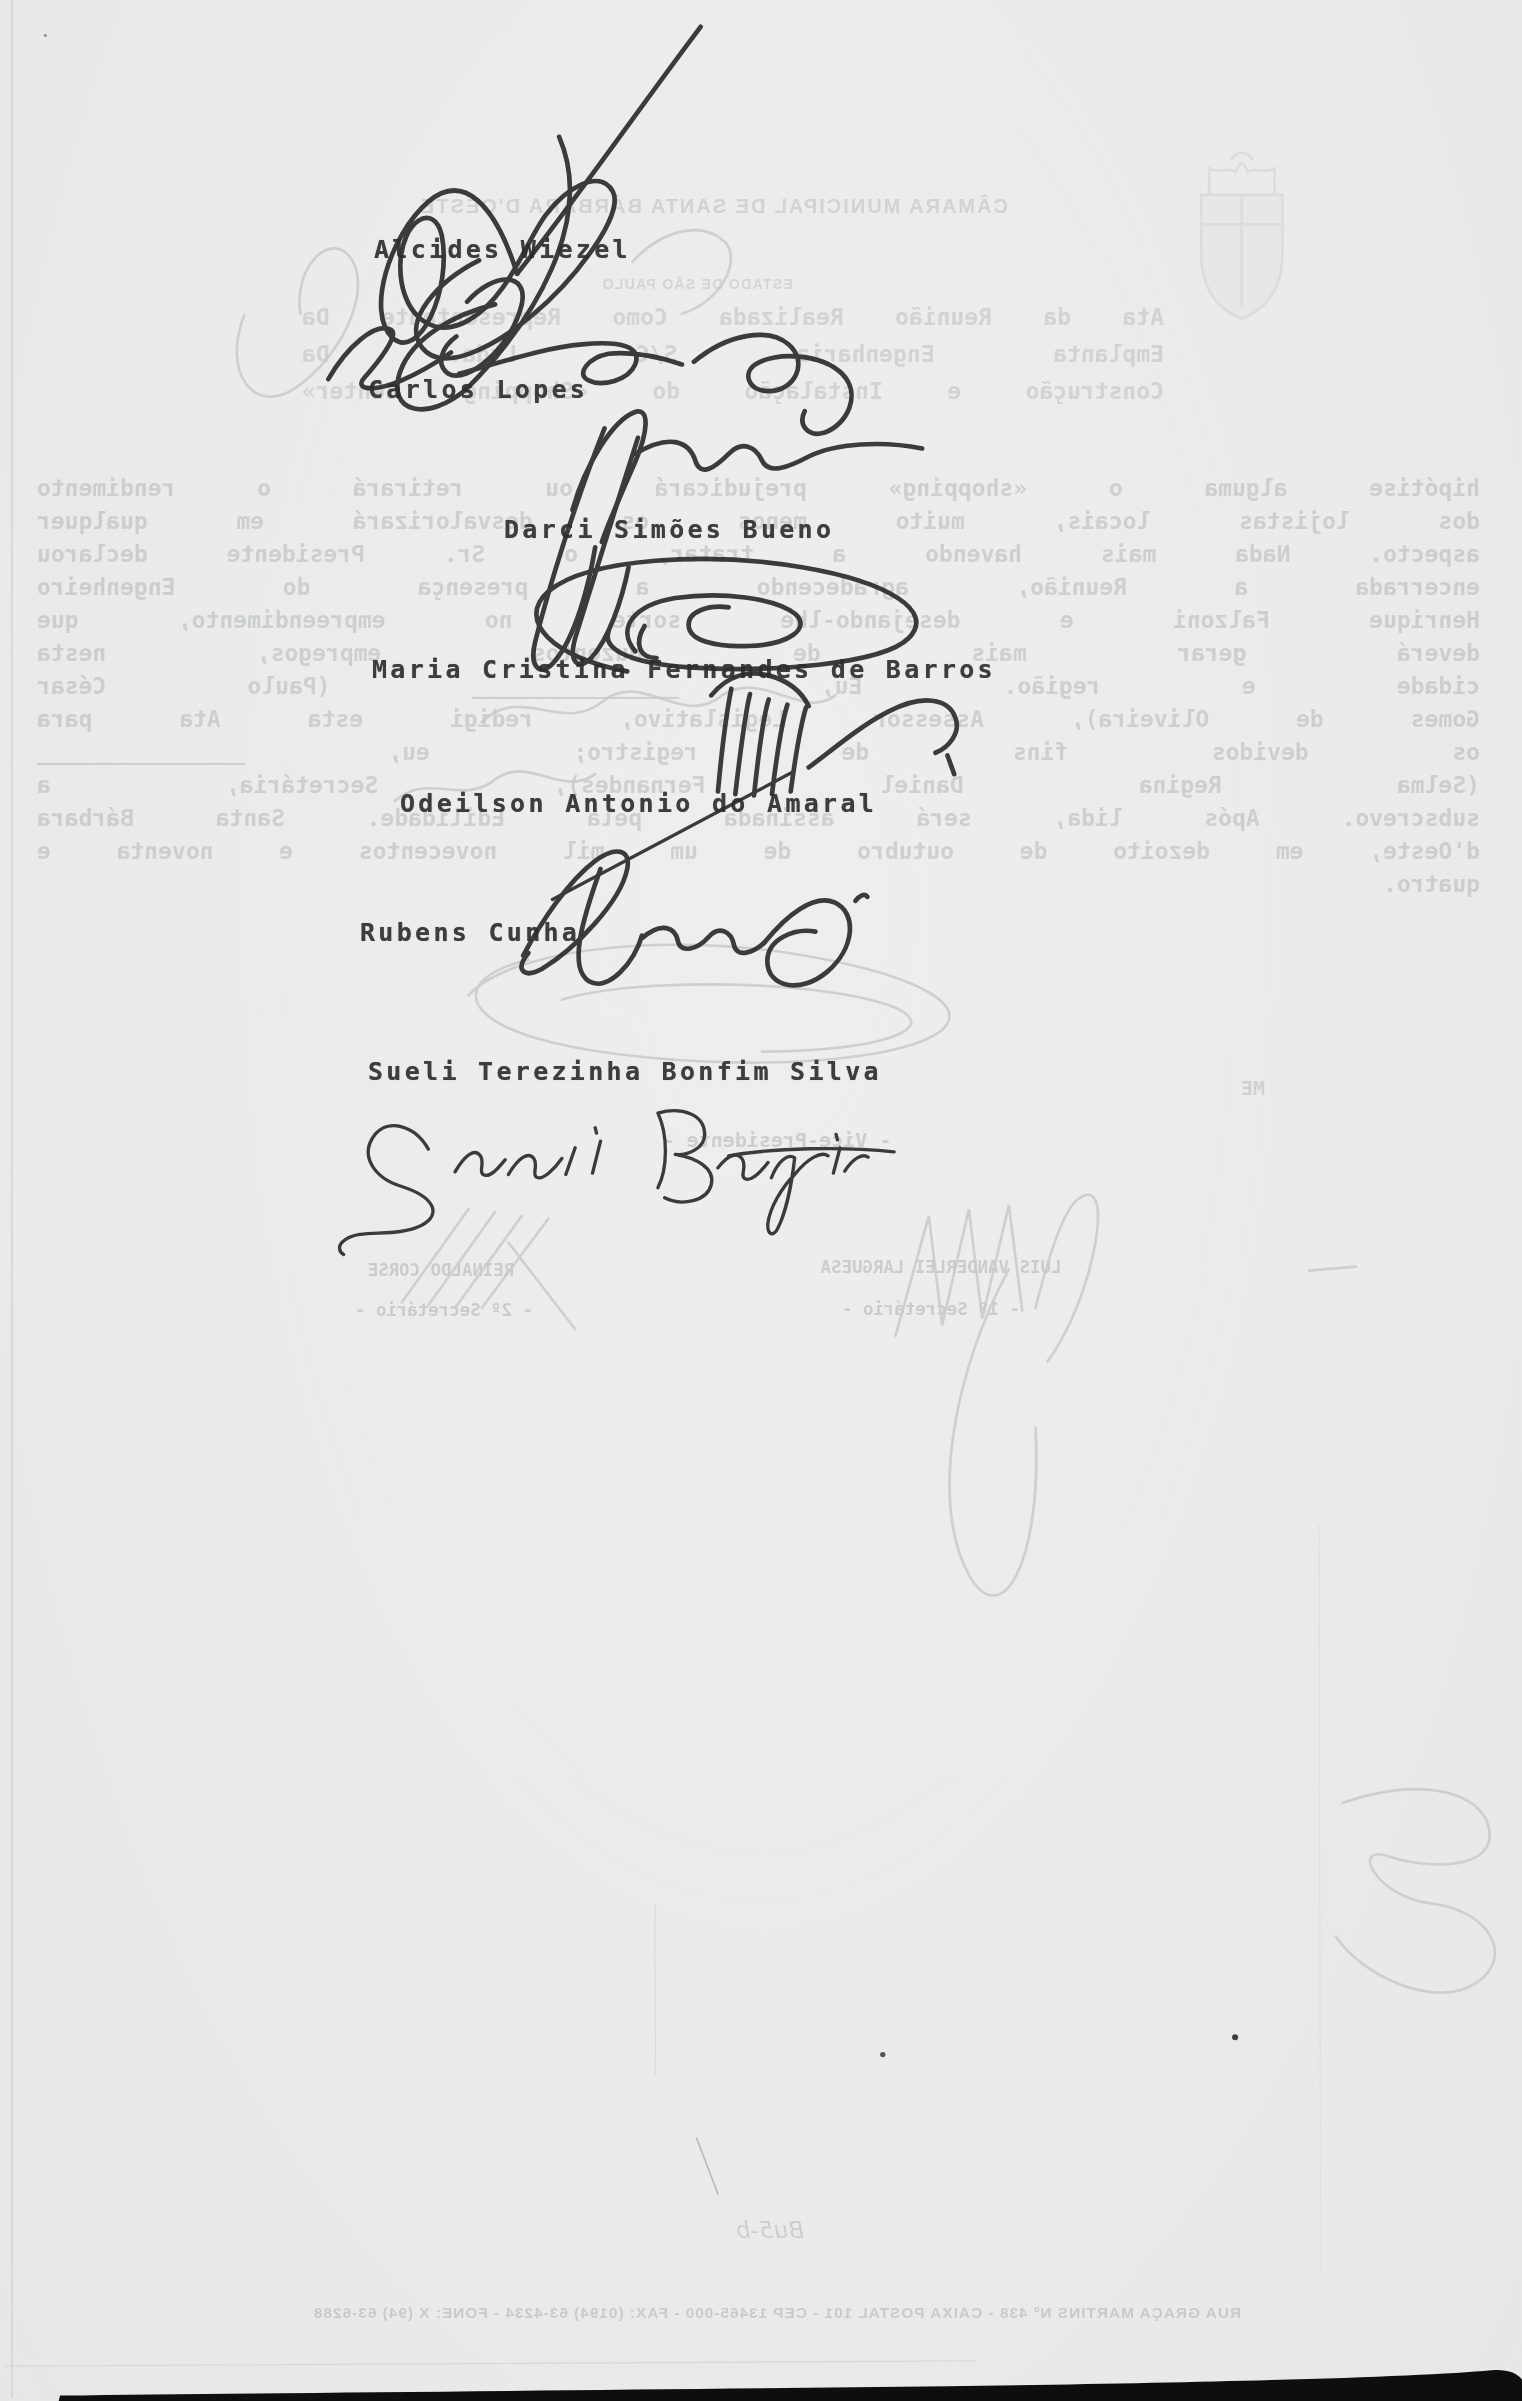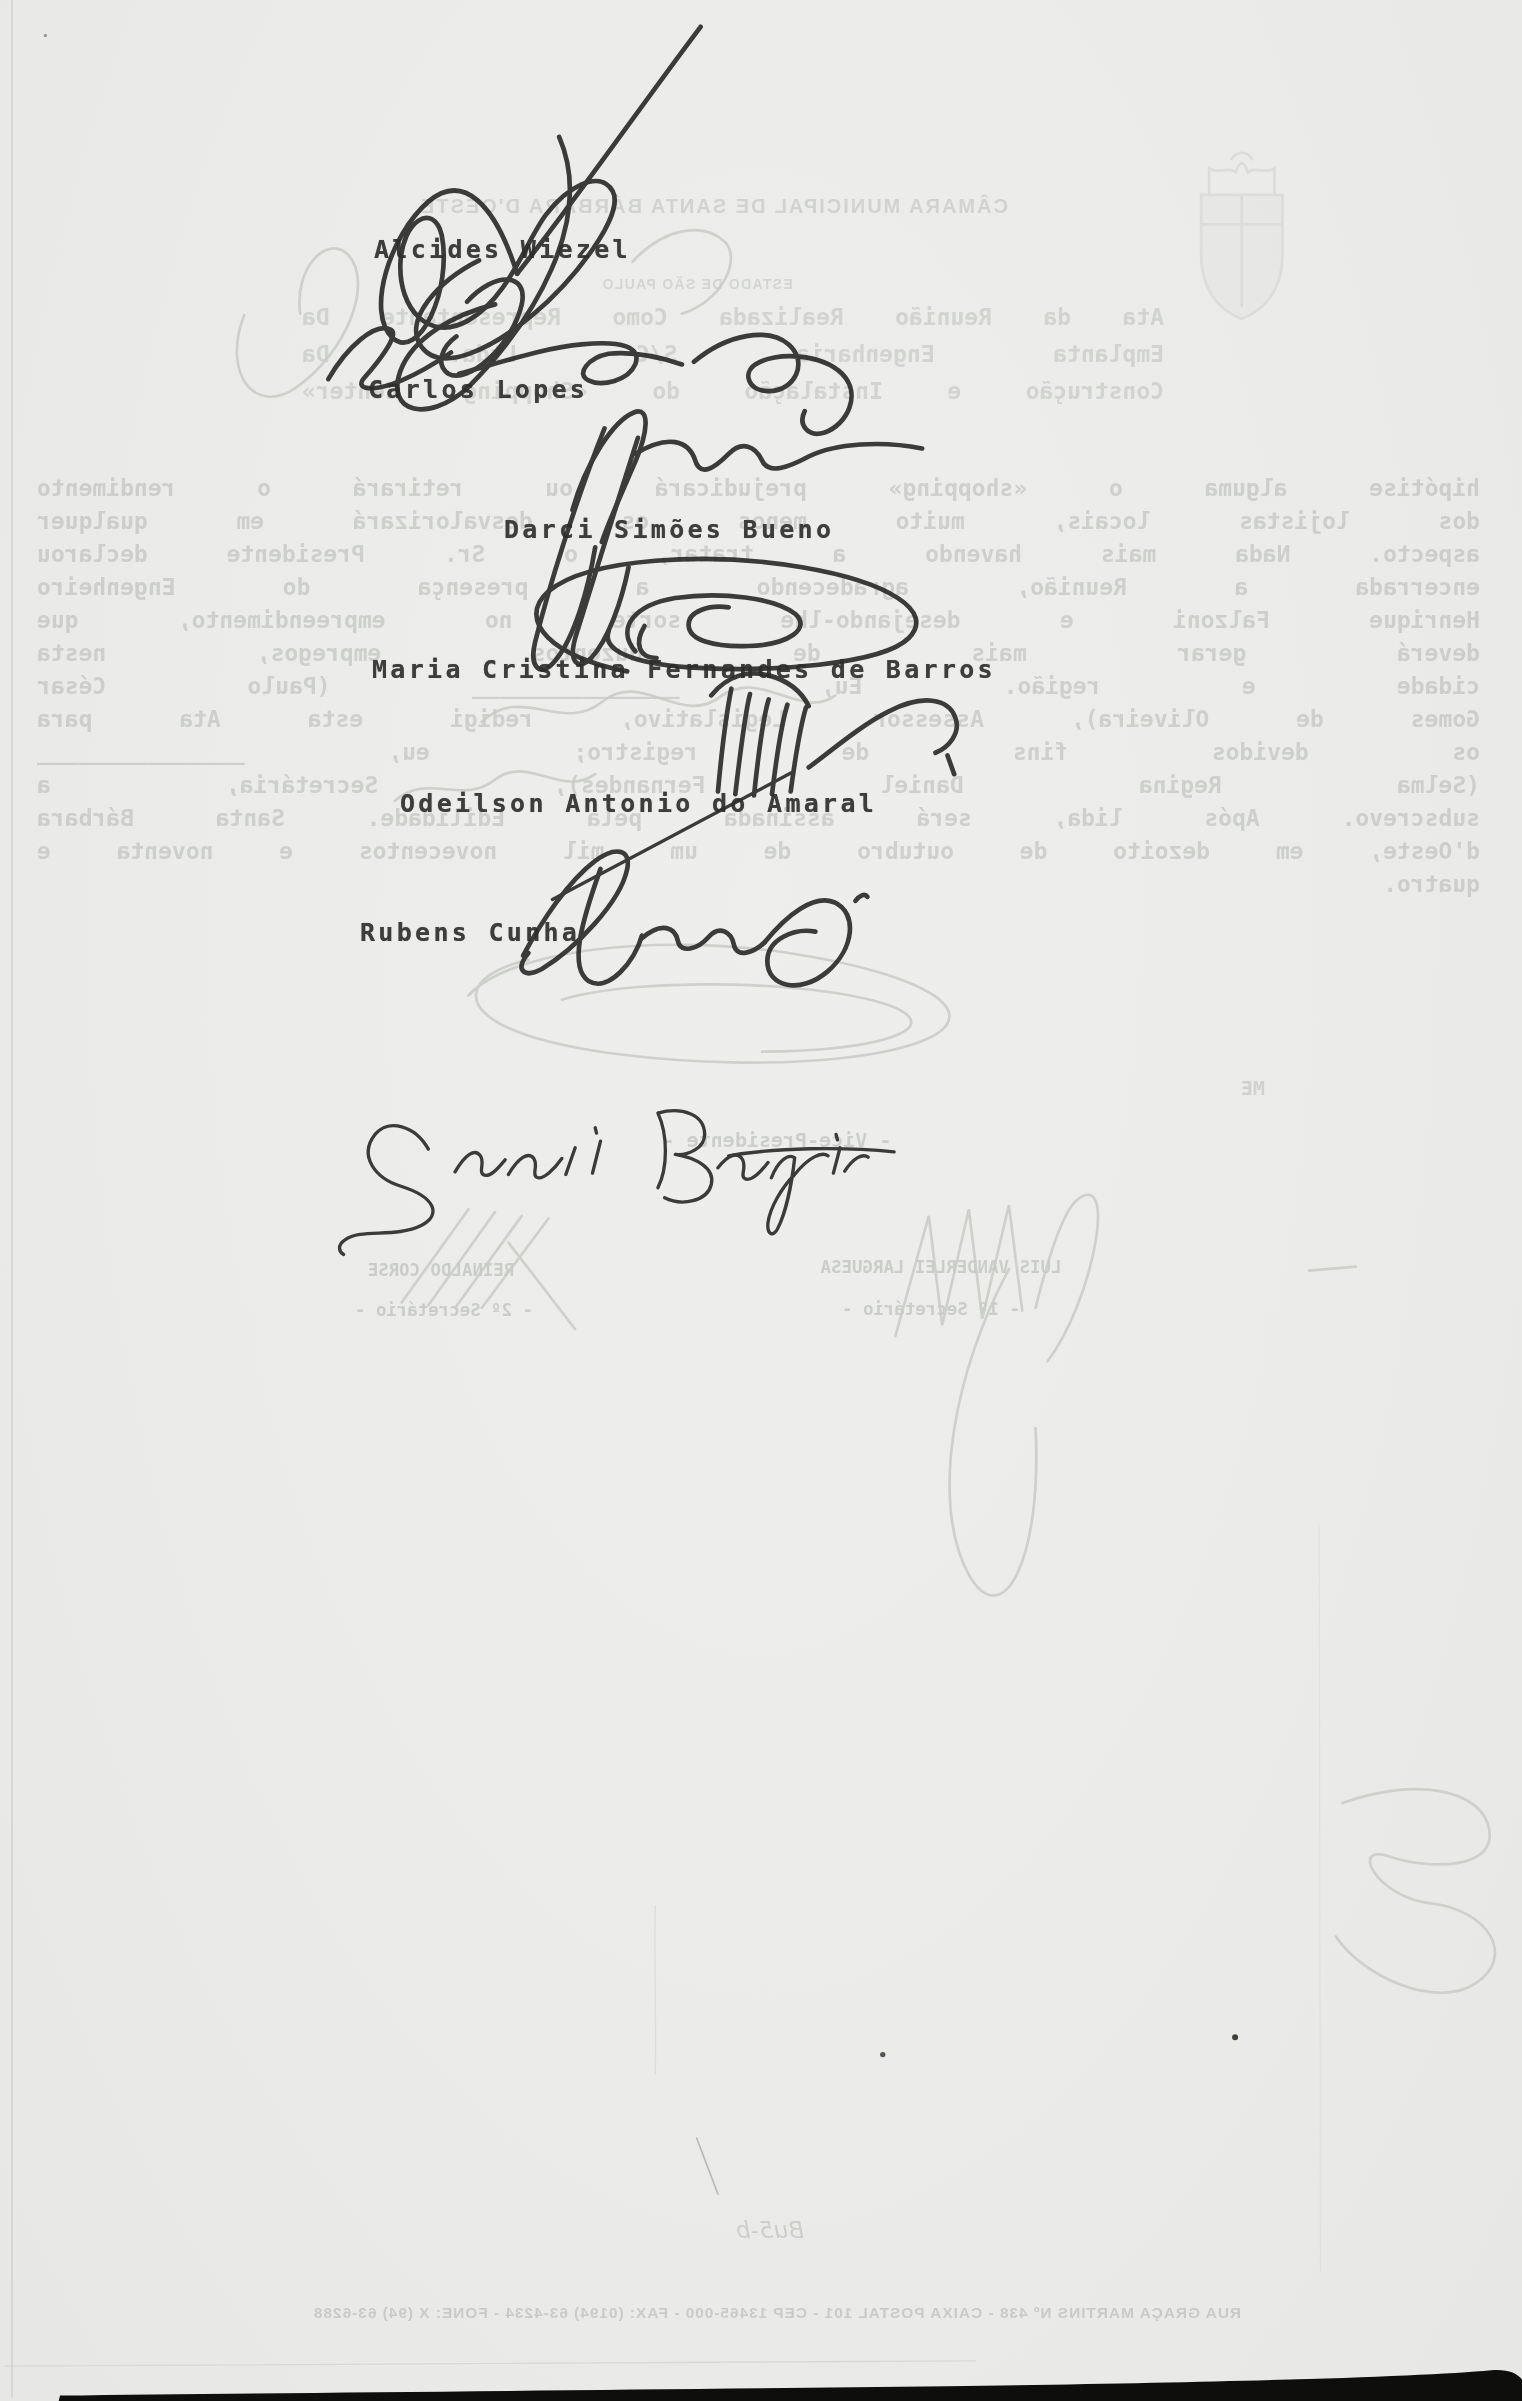--- a/index.html
+++ b/index.html
@@ -103,20 +103,21 @@
       <circle cx="1851" cy="3053" r="4.5" fill="#3f3f39" stroke="none"></circle>
     </g>
   </svg>
 
   <div class="typed" style="left:374px;top:235px;">Alcides Wiezel</div>
   <div class="typed" style="left:368px;top:375px;">Carlos Lopes</div>
   <div class="typed" style="left:459px;top:515px;margin-left:45px;">Darci Simões Bueno</div>
   <div class="typed" style="left:372px;top:655px;">Maria Cristina Fernandes de Barros</div>
   <div class="typed" style="left:372px;top:789px;margin-left:28px;">Odeilson Antonio do Amaral</div>
   <div class="typed" style="left:360px;top:918px;">Rubens Cunha</div>
+  <div class="typed" style="left:368px;top:1057px;">Sueli Terezinha Bonfim Silva</div>
 
   <svg class="layer" width="1522" height="2401" viewBox="0 0 2281 3598">
     <g stroke="#2c2c2a" stroke-width="7" fill="none" stroke-linecap="round" stroke-linejoin="round" opacity="0.92">
       <g>
         <path d="M1050,40 C958,162 858,306 775,410"></path>
         <path d="M775,410 C742,305 694,258 642,302 C584,352 548,468 588,506 C628,542 678,434 662,352 C650,302 602,330 600,396 C598,462 642,514 702,480 C762,446 788,362 818,322 C848,282 898,252 918,286 C938,322 858,422 798,472 C738,522 662,560 632,520 C602,480 658,420 718,390"></path>
         <path d="M838,205 C892,330 800,482 700,582 C640,634 578,618 600,556 C618,506 682,470 742,456"></path>
       </g>
       <g>
         <path d="M492,568 C520,520 562,482 586,494 C600,502 562,548 546,566 C530,584 560,588 602,570 C642,552 664,536 676,528"></path>

